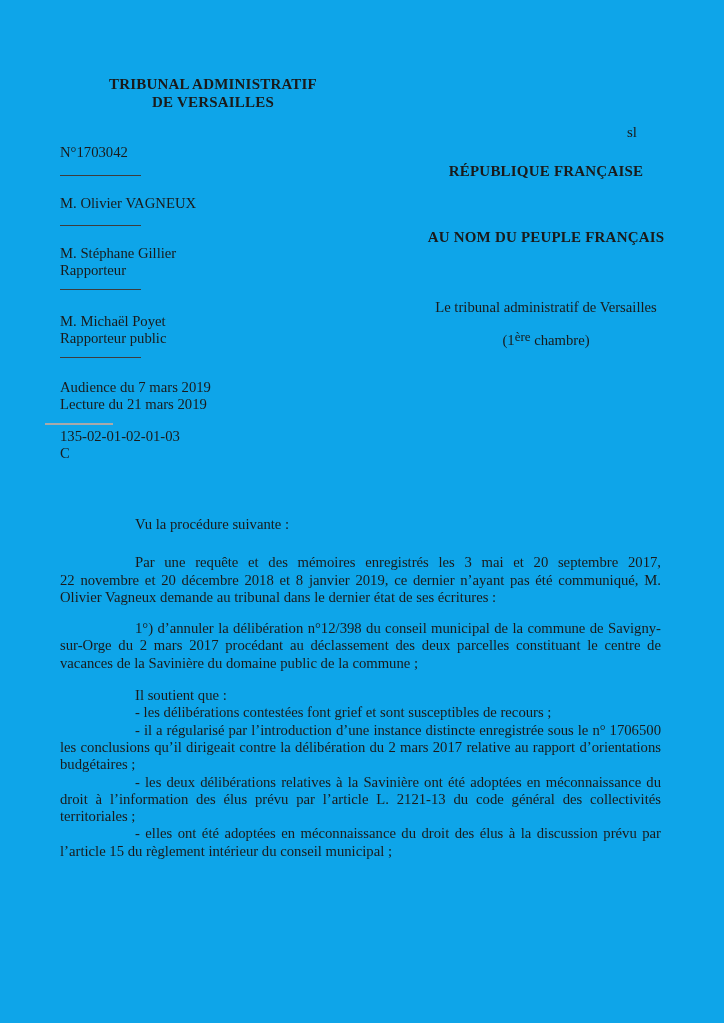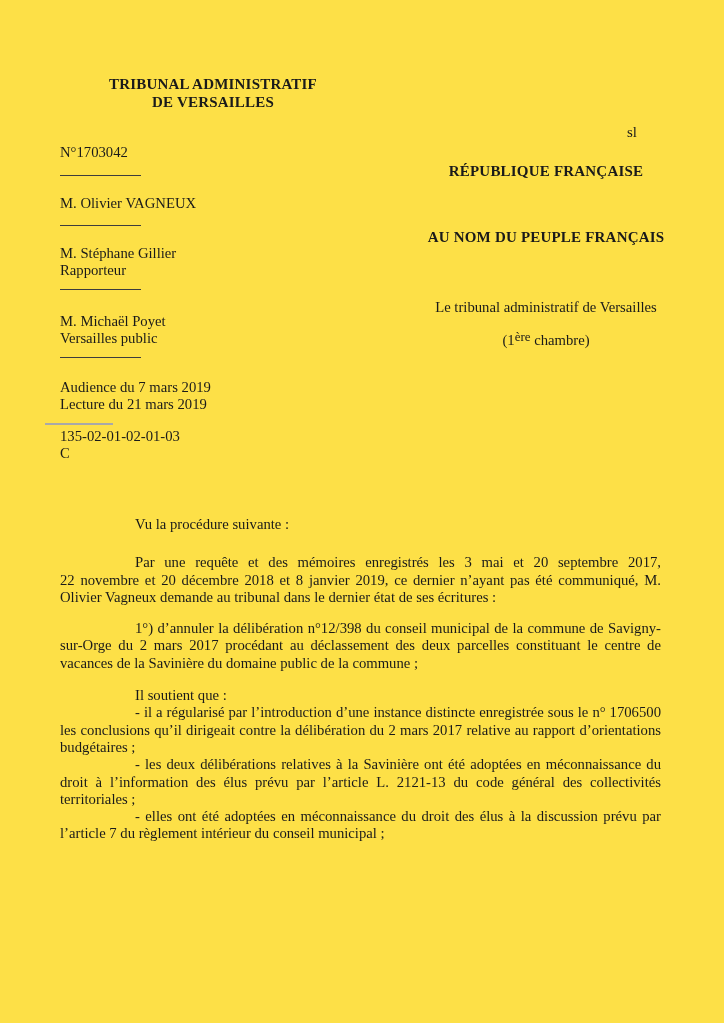--- a/index.html
+++ b/index.html
@@ -9,21 +9,21 @@
     background: #ffffff;
     color: #1a1a1a;
     font-family: "Liberation Serif", "DejaVu Serif", serif;
     position: relative;
     overflow: hidden;
   }
   .page {
     position: absolute;
     left: 0; top: 0;
     width: 724px; height: 1023px;
-    background: #fde047;
+    background: #0ea5e9;
   }
   .abs { position: absolute; }
 
   
   .court-name {
     left: 62px; top: 76px; width: 302px;
     text-align: center;
     font-weight: bold;
     font-size: 15px;
     line-height: 17.5px;
@@ -122,38 +122,39 @@
   <div class="abs rule rule-2"></div>
 
   <div class="abs left-item rapporteur-block">
     <div>M. Stéphane Gillier</div>
     <div>Rapporteur</div>
   </div>
   <div class="abs rule rule-3"></div>
 
   <div class="abs left-item rapporteur-public-block">
     <div>M. Michaël Poyet</div>
-    <div>Versailles public</div>
+    <div>Rapporteur public</div>
   </div>
   <div class="abs rule rule-4"></div>
 
   <div class="abs left-item audience-block">
     <div>Audience du 7 mars 2019</div>
     <div>Lecture du 21 mars 2019</div>
   </div>
 
   <div class="abs rule rule-5"></div>
   <div class="abs left-item classification-block">
     <div>135-02-01-02-01-03</div>
     <div>C</div>
   </div>
 
   <div class="body-text">
     <p>Vu la procédure suivante :</p>
     <p class="mt21">Par une requête et des mémoires enregistrés les 3 mai et 20 septembre 2017, 22&nbsp;novembre et 20 décembre 2018 et 8 janvier 2019, ce dernier n’ayant pas été communiqué, M. Olivier Vagneux demande au tribunal dans le dernier état de ses écritures :</p>
     <p class="mt14">1°) d’annuler la délibération n°12/398 du conseil municipal de la commune de Savigny-sur-Orge du 2 mars 2017 procédant au déclassement des deux parcelles constituant le centre de vacances de la Savinière du domaine public de la commune ;</p>
     <p class="mt15">Il soutient que :</p>
+    <p>- les délibérations contestées font grief et sont susceptibles de recours ;</p>
     <p>- il a régularisé par l’introduction d’une instance distincte enregistrée sous le n°&nbsp;1706500 les conclusions qu’il dirigeait contre la délibération du 2 mars 2017 relative au rapport d’orientations budgétaires ;</p>
     <p>- les deux délibérations relatives à la Savinière ont été adoptées en méconnaissance du droit à l’information des élus prévu par l’article L. 2121-13 du code général des collectivités territoriales ;</p>
-    <p>- elles ont été adoptées en méconnaissance du droit des élus à la discussion prévu par l’article 7 du règlement intérieur du conseil municipal ;</p>
+    <p>- elles ont été adoptées en méconnaissance du droit des élus à la discussion prévu par l’article 15 du règlement intérieur du conseil municipal ;</p>
   </div>
 
 </div>
 
 </body></html>

